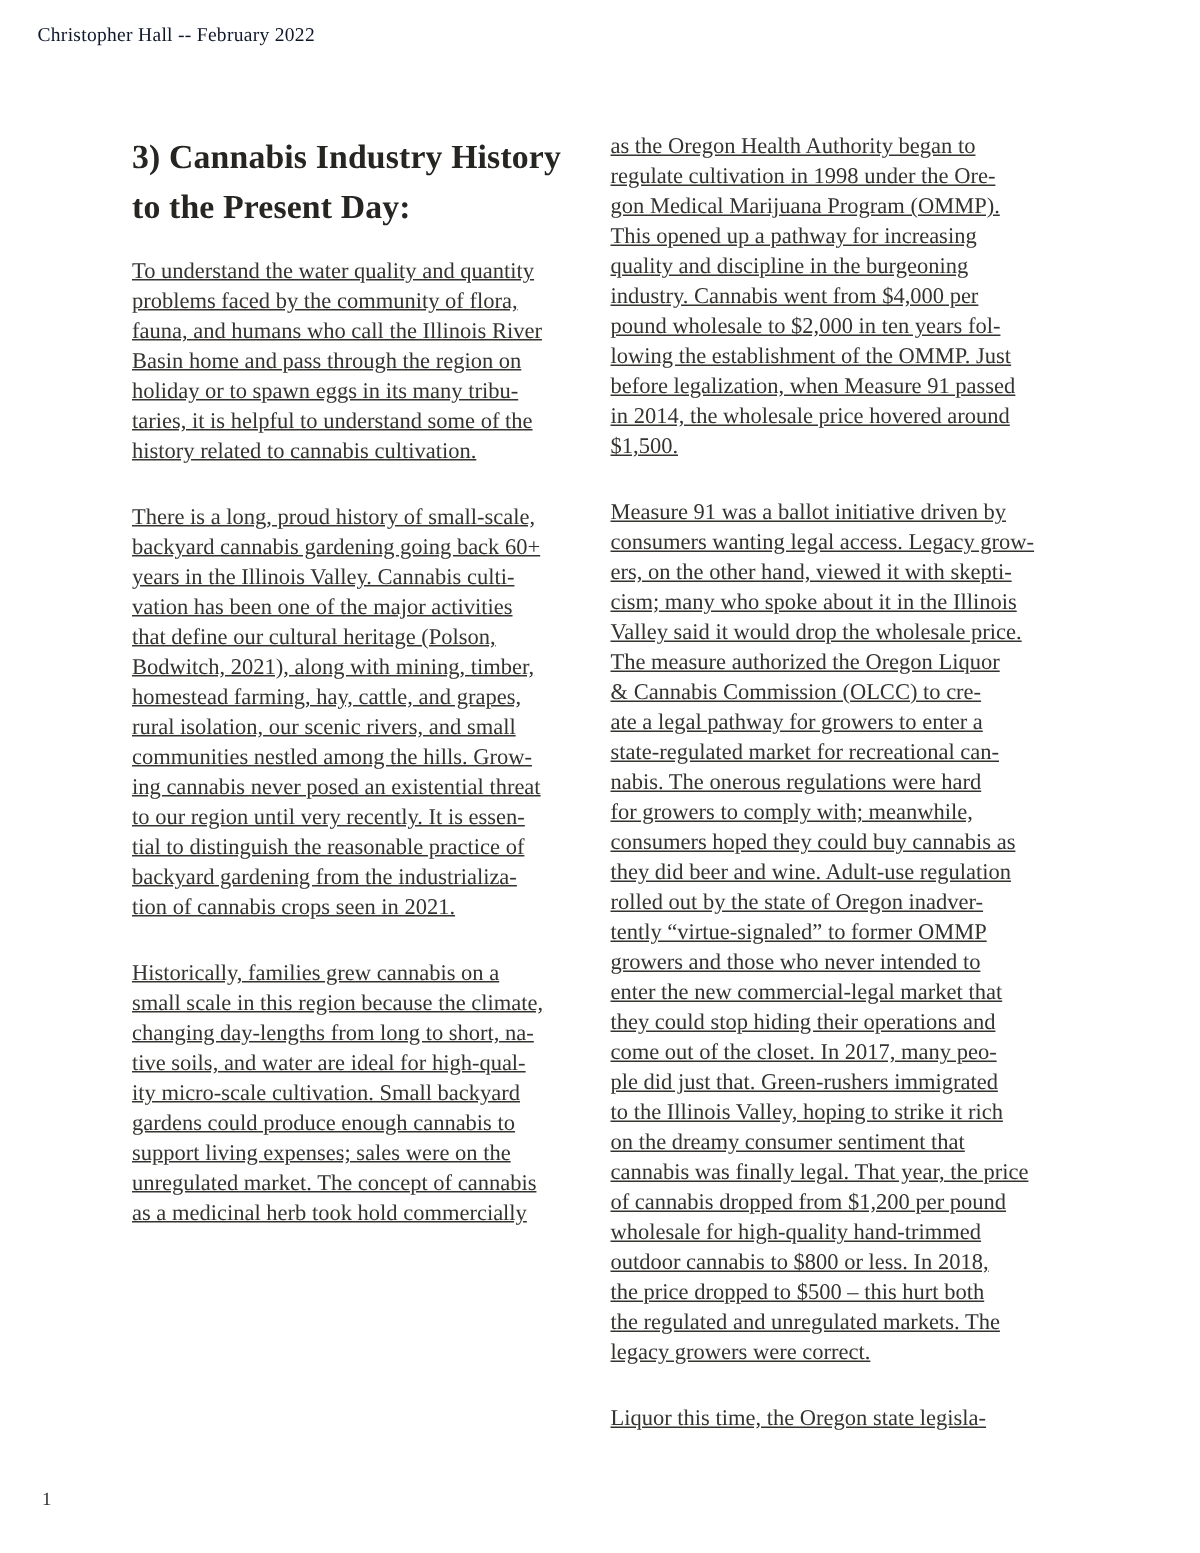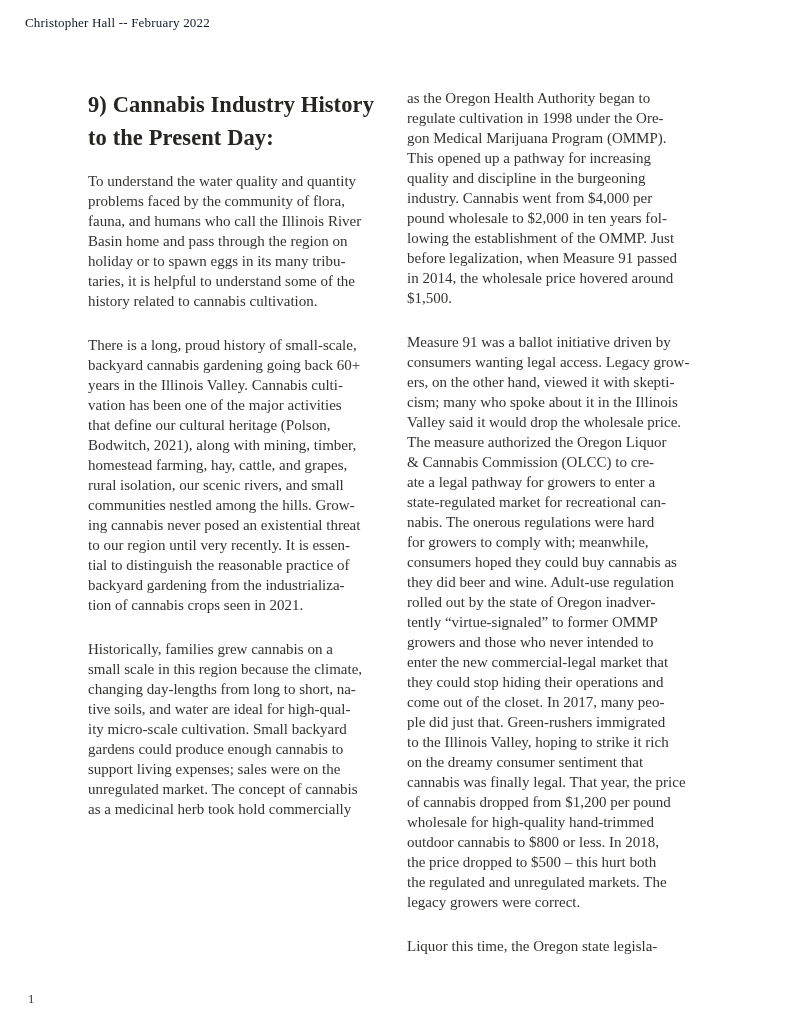--- a/index.html
+++ b/index.html
@@ -37,36 +37,37 @@
     line-height: 33px;
     font-weight: bold;
     color: #262522;
     margin: 0 0 17px 0;
     white-space: pre-line;
     letter-spacing: 0.1px;
   }
   .para {
     margin: 0 0 24px 0;
     white-space: pre;
+    text-decoration: underline;
   }
   .page-number {
     position: absolute;
     left: 28px;
     top: 992px;
     font-size: 12.5px;
     color: #2e2d2b;
   }
 </style>
 </head>
 <body>
 
 <div class="page-header">Christopher Hall -- February 2022</div>
 
 <div class="column column-left">
-  <h1 class="article-heading">9) Cannabis Industry History
+  <h1 class="article-heading">3) Cannabis Industry History
 to the Present Day:</h1>
   <div>
       <p class="para">To understand the water quality and quantity
 problems faced by the community of flora,
 fauna, and humans who call the Illinois River
 Basin home and pass through the region on
 holiday or to spawn eggs in its many tribu-
 taries, it is helpful to understand some of the
 history related to cannabis cultivation.</p>
       <p class="para">There is a long, proud history of small-scale,

